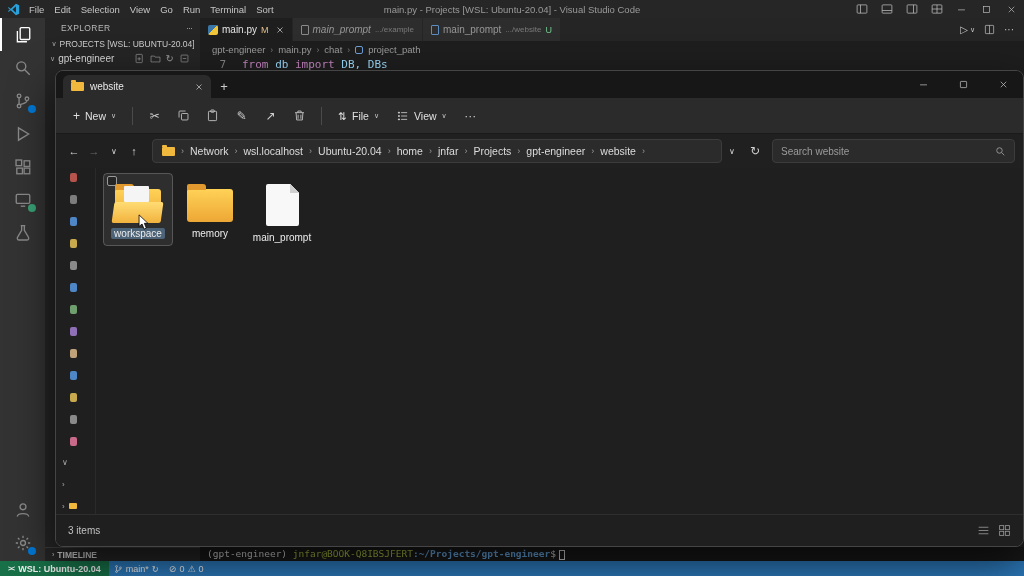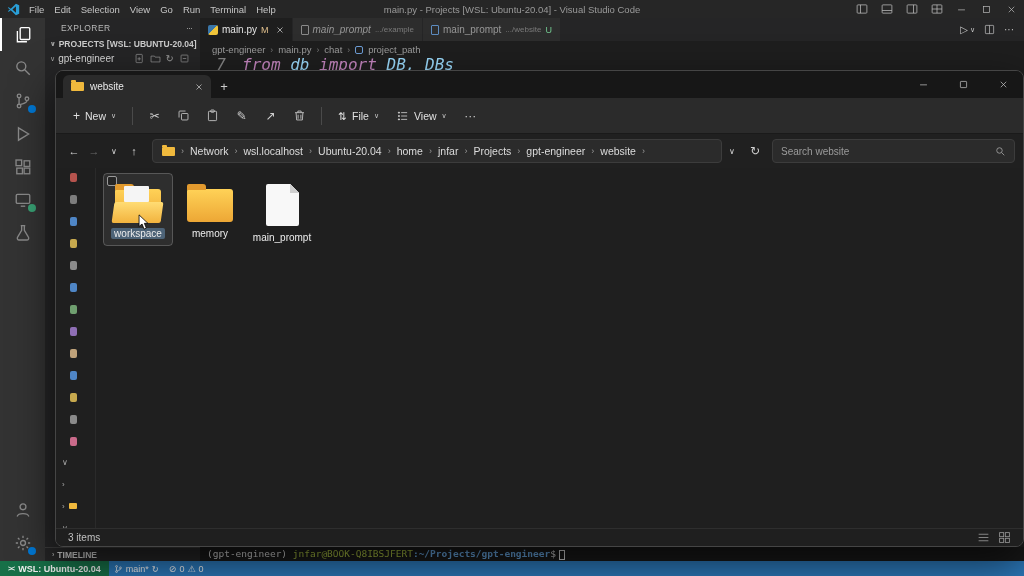--- a/index.html
+++ b/index.html
@@ -21,21 +21,21 @@
   .ab-icon{width:45px;height:33px;display:flex;align-items:center;justify-content:center;color:#8a8a8a;position:relative;}
   .ab-icon.active{color:#ffffff;box-shadow:inset 2px 0 0 #ffffff;}
   .ab-badge{position:absolute;right:9px;bottom:4px;width:8px;height:8px;border-radius:50%;background:#0078d4;}
   .ab-badge.green{background:#39a275;}
   .ab-bottom{margin-top:auto;padding-bottom:2px;}
 
   
   .vsc-sidebar{position:absolute;left:45px;top:18px;width:155px;height:543px;background:#252526;color:#bfbfbf;z-index:1;}
   .sb-header{height:18px;display:flex;align-items:center;padding:2px 8px 0 16px;font-size:8.5px;letter-spacing:.4px;color:#b8b8b8;}
   .sb-more{margin-left:auto;color:#a5a5a5;font-size:9px;letter-spacing:-1px;}
-  .sb-section{display:flex;align-items:center;font-size:8.5px;font-weight:bold;color:#cccccc;padding:3px 4px 2px 2px;white-space:nowrap;overflow:hidden;}
+  .sb-section{display:flex;align-items:center;font-size:8.5px;font-weight:normal;color:#cccccc;padding:3px 4px 2px 2px;white-space:nowrap;overflow:hidden;justify-content:center;}
   .sb-root{display:flex;align-items:center;font-size:10px;color:#d7d7d7;padding:2px 4px 2px 2px;white-space:nowrap;}
   .chev{font-size:7px;margin:0 3px;color:#a5a5a5;}
   .sb-rooticons{margin-left:auto;display:flex;gap:5px;color:#9a9a9a;align-items:center;padding-right:6px;}
   .sb-timeline{position:absolute;bottom:0;left:0;right:0;height:14px;border-top:1px solid #3c3c3c;display:flex;align-items:center;font-size:8.5px;font-weight:bold;padding:0 4px;color:#cccccc;background:#252526;}
 
   
   .vsc-editor{position:absolute;left:200px;top:18px;right:0;height:529px;background:#1e1e1e;z-index:1;}
   .vsc-tabbar{height:23px;background:#252526;display:flex;align-items:stretch;}
   .tab{display:flex;align-items:center;padding:0 8px;background:#2d2d2d;border-right:1px solid #252526;font-size:10px;color:#969696;gap:4px;white-space:nowrap;}
   .tab.active{background:#1e1e1e;color:#e4e4e4;}
@@ -45,21 +45,21 @@
   .tbadge.mod{color:#e2c08d;}
   .tbadge.unt{color:#73c991;}
   .tbadge:empty{display:none;}
   .tclose{margin-left:3px;color:#c0c0c0;}
   .tab-actions{margin-left:auto;display:flex;align-items:center;gap:9px;color:#c5c5c5;padding-right:10px;font-size:10px;}
   .runwrap{display:flex;align-items:center;gap:2px;}
   .minichev{font-size:7px;color:#c5c5c5;}
   .vsc-breadcrumbs{height:17px;display:flex;align-items:center;padding:0 12px;font-size:9.5px;color:#9d9d9d;gap:5px;white-space:nowrap;}
   .bsep{font-size:8.5px;color:#7a7a7a;}
   .bsym{width:8px;height:8px;border:1px solid #6f9fd8;border-radius:2px;display:inline-block;}
-  .vsc-code{font-family:"DejaVu Sans Mono","Liberation Mono",monospace;font-size:16px;padding-left:10px;color:#d4d4d4;line-height:13px;white-space:pre;font-style:italic;}
+  .vsc-code{font-family:"DejaVu Sans Mono","Liberation Mono",monospace;font-size:11px;padding-left:10px;color:#d4d4d4;line-height:13px;white-space:pre;}
   .lnum{display:inline-block;width:16px;text-align:right;margin-right:16px;color:#858585;}
   .kw{color:#c586c0;}
   .ident{color:#9cdcfe;}
 
   
   .vsc-terminal{position:absolute;left:200px;top:547px;right:0;height:14px;background:#181818;font-family:"DejaVu Sans Mono","Liberation Mono",monospace;font-size:9.5px;line-height:14px;padding-left:7px;white-space:pre;z-index:1;}
   .tp{color:#cfcfcf;} .tu{color:#a3b93f;} .tpath{color:#64a0d8;font-weight:bold;} .tdl{color:#cfcfcf;}
   .tcur{display:inline-block;width:6px;height:10px;border:1px solid #cfcfcf;vertical-align:middle;margin-left:3px;}
 
   
@@ -112,21 +112,21 @@
   .fx-item.selected .fname{background:#4d6377;}
   .folder{position:relative;width:46px;height:33px;margin-top:11px;background:linear-gradient(180deg,#ffd257,#eda735);border-radius:2px 3px 3px 3px;}
   .folder::before{content:"";position:absolute;top:-5px;left:0;width:19px;height:6px;background:#e29a2e;border-radius:2px 3px 0 0;}
   .folder .paper{position:absolute;top:-3px;left:9px;width:25px;height:16px;background:#f5f5f5;border-radius:1px;}
   .folder.open::after{content:"";position:absolute;left:-2px;bottom:-1px;width:49px;height:21px;background:linear-gradient(180deg,#ffdc74,#f2b33e);border-radius:2px;transform:skewX(-8deg);}
   .fdoc{position:relative;width:33px;height:42px;margin-top:6px;background:#f8f8f8;border-radius:2px;}
   .fdoc::before{content:"";position:absolute;top:0;right:0;width:9px;height:9px;background:linear-gradient(225deg,#1f1f1f 50%,#cfcfcf 50%);}
   .fx-check{position:absolute;top:2px;left:3px;width:10px;height:10px;background:#252525;border:1px solid #9a9a9a;border-radius:2px;}
   .fx-cursor{position:absolute;left:34px;top:40px;}
 
-  .fx-statusbar{position:absolute;left:0;right:0;bottom:0;height:18px;display:flex;align-items:center;padding:0 12px;font-size:10px;color:#c0c0c0;background:#1f1f1f;border-top:1px solid #2e2e2e;}
+  .fx-statusbar{position:absolute;left:0;right:0;bottom:0;height:32px;display:flex;align-items:center;padding:0 12px;font-size:10px;color:#c0c0c0;background:#1f1f1f;border-top:1px solid #2e2e2e;}
   .fx-viewicons{margin-left:auto;display:flex;gap:8px;color:#9a9a9a;align-items:center;}
 </style>
 </head>
 <body>
 
 <div class="screen">
 
   <div class="vsc-titlebar">
     <span class="vsc-logo">
       <svg width="13" height="13" viewBox="0 0 16 16">
@@ -134,21 +134,21 @@
         </svg>
     </span>
     <nav class="vsc-menus" style="display:flex;">
       <span class="menu">File</span>
       <span class="menu">Edit</span>
       <span class="menu">Selection</span>
       <span class="menu">View</span>
       <span class="menu">Go</span>
       <span class="menu">Run</span>
       <span class="menu">Terminal</span>
-      <span class="menu">Help</span>
+      <span class="menu">Sort</span>
     </nav>
     <div class="vsc-title">main.py - Projects [WSL: Ubuntu-20.04] - Visual Studio Code</div>
     <div class="vsc-winctl">
       <span class="wbtn">
           <svg width="12" height="12" viewBox="0 0 16 16" fill="none" stroke="currentColor">
             <rect x="1.5" y="2.5" width="13" height="11" rx="1"></rect>
             <path d="M6 2.5v11"></path>
           </svg>
         </span>
       <span class="wbtn">

